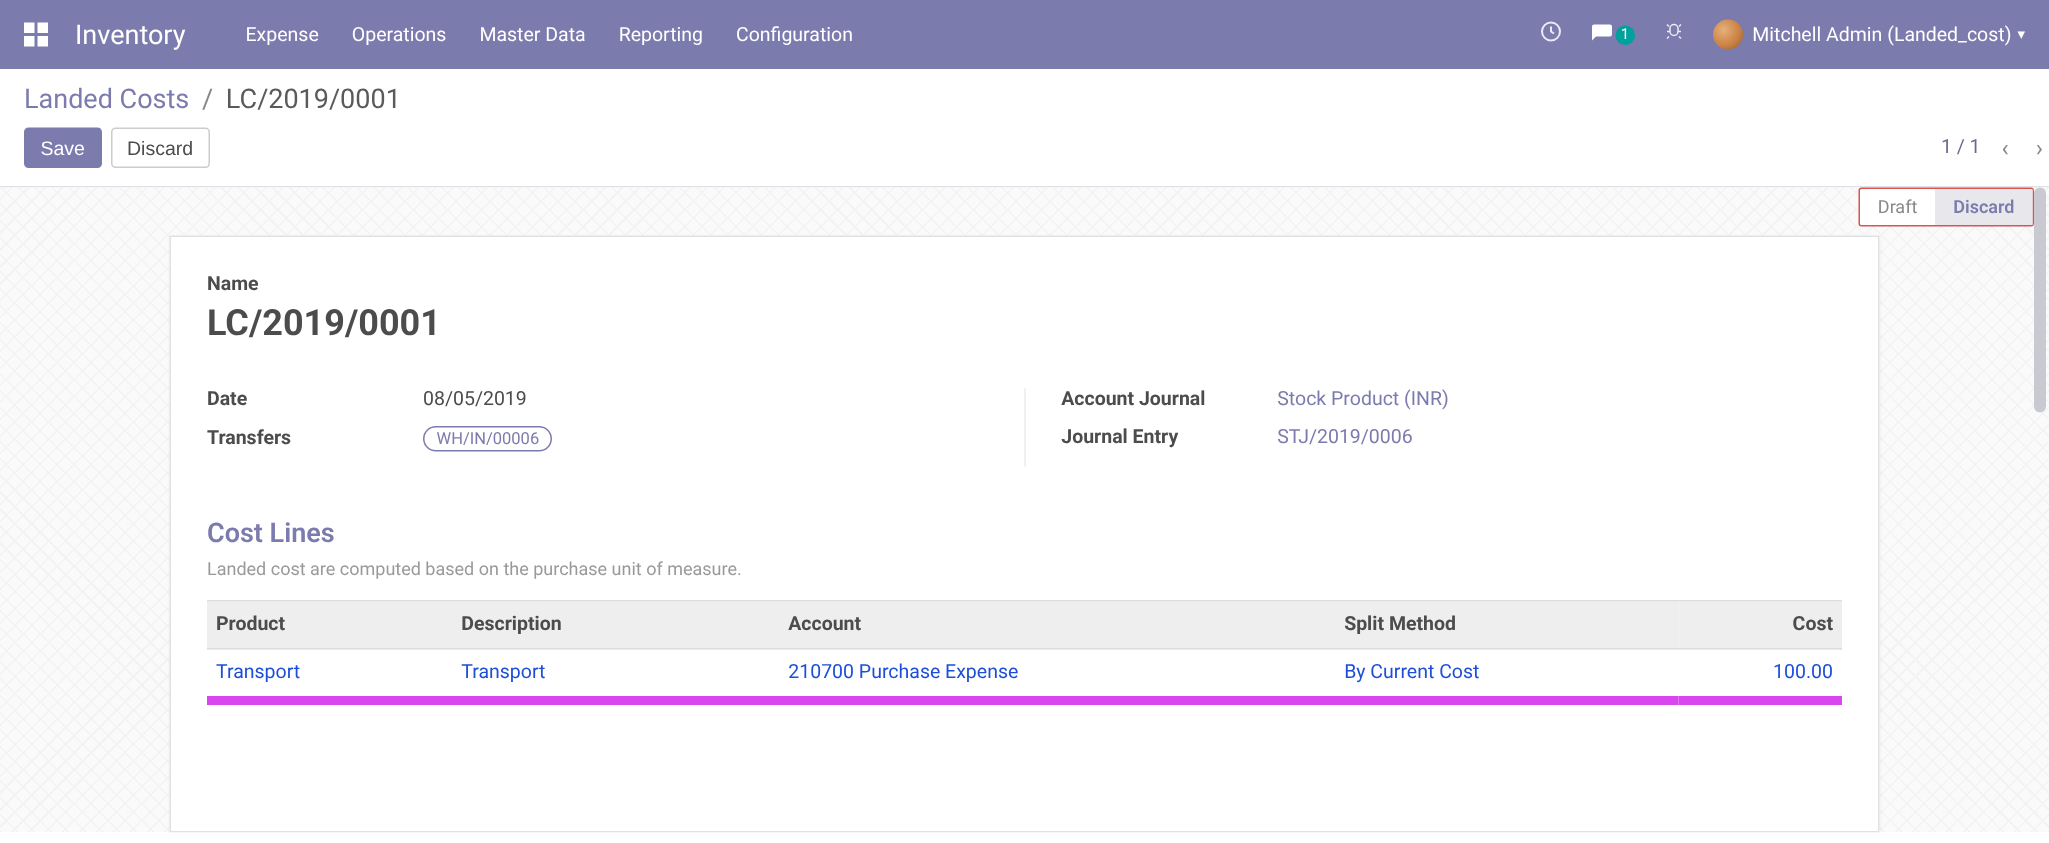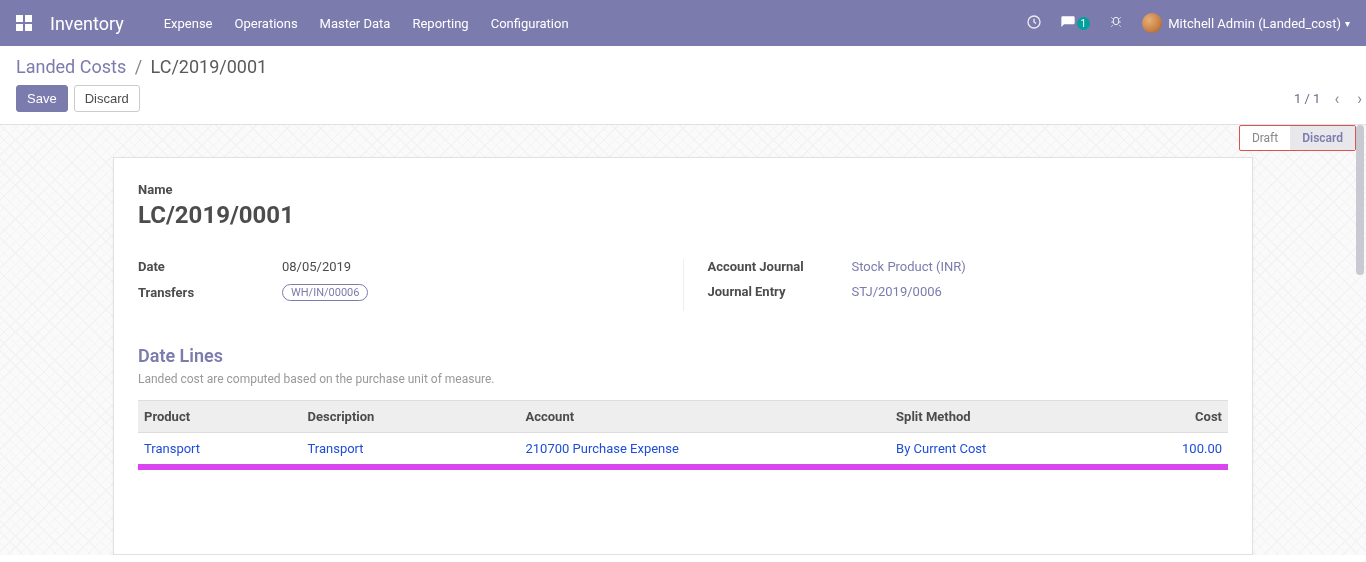--- a/index.html
+++ b/index.html
@@ -158,21 +158,21 @@
           <div class="field-label">Account Journal</div>
           <div class="field-link">Stock Product (INR)</div>
         </div>
         <div class="form-row">
           <div class="field-label">Journal Entry</div>
           <div class="field-link">STJ/2019/0006</div>
         </div>
       </div>
     </div>
 
-    <div class="section-title">Date Lines</div>
+    <div class="section-title">Cost Lines</div>
     <div class="section-note">Landed cost are computed based on the purchase unit of measure.</div>
 
     <table class="cost-lines">
       <thead>
         <tr>
           <th style="width:15%">Product</th>
           <th style="width:20%">Description</th>
           <th style="width:34%">Account</th>
           <th style="width:21%">Split Method</th>
           <th style="width:10%" class="right">Cost</th>

